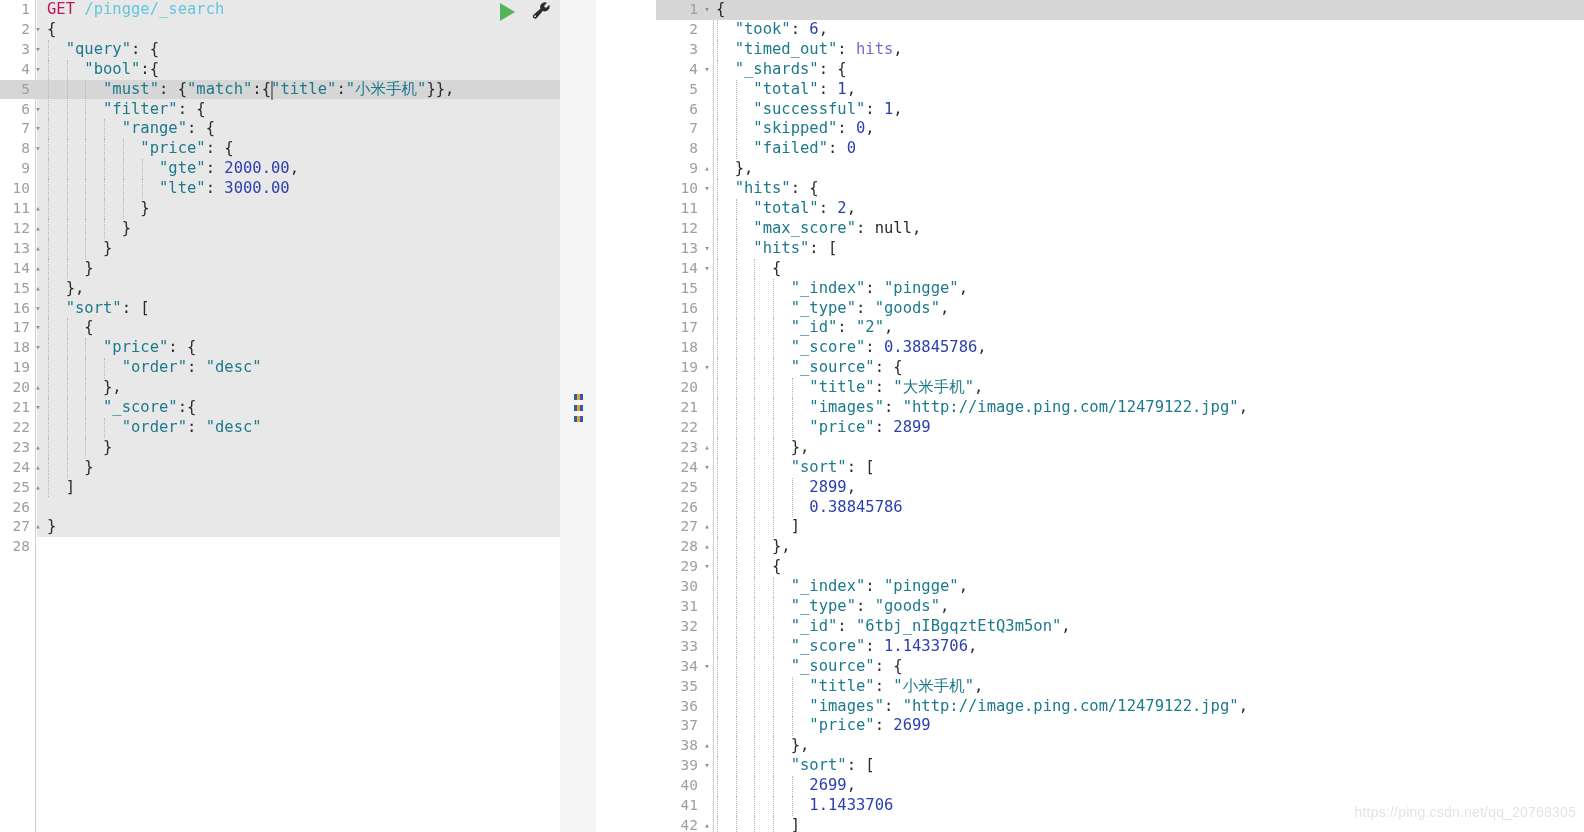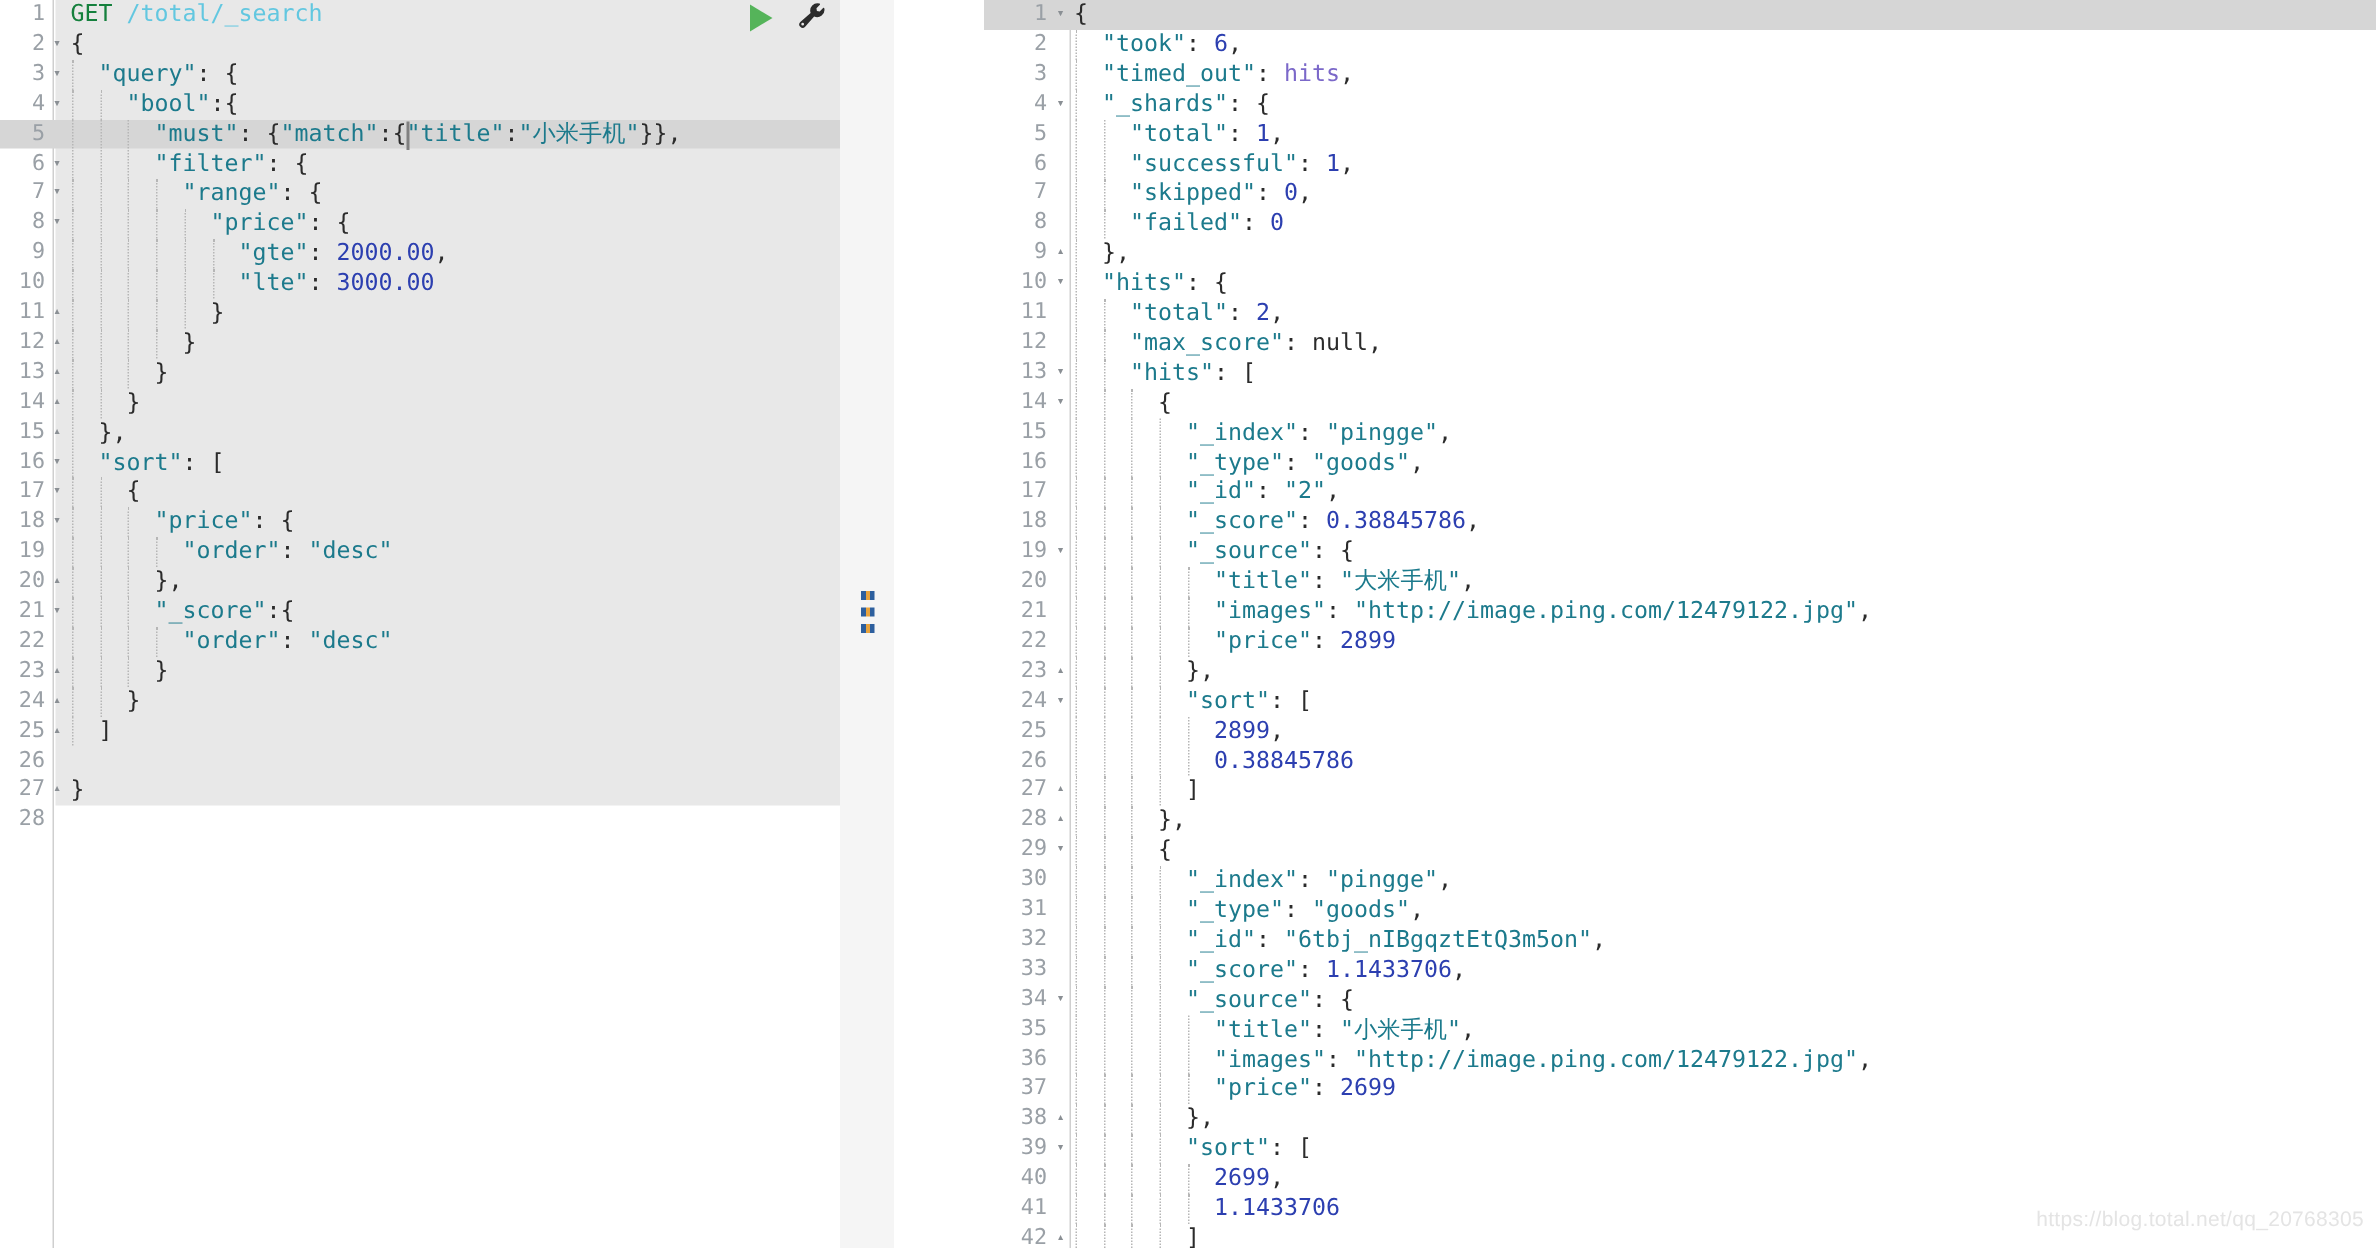--- a/index.html
+++ b/index.html
@@ -92,21 +92,21 @@
   }
 
   
   .iguide {
     position: absolute;
     width: 1px;
     border-left: 1px dotted #b6b6b6;
   }
 
   
-  .k-method { color: #15803d; }
+  .k-method { color: #be185d; }
   .k-url    { color: #62c7e0; }
   .k-key    { color: #1c7a8c; }
   .k-str    { color: #1c7a8c; }
   .k-num    { color: #2c3fb0; }
   .k-kw     { color: #7b68c9; }
   .k-null   { color: #2b2b2b; }
   .k-punc   { color: #2b2b2b; }
 
   
   .toolbar {
@@ -163,21 +163,21 @@
 </head>
 <body>
 
 <div class="console">
 
   <div class="pane pane-left">
     <div class="code-bg" id="left-code-bg" style="top: 0px; height: 537.3px; width: 523px;"></div>
     <div class="gutter-bg"></div>
     <div class="active-line" style="top: 79.6px; left: 0px; width: 100%; position: absolute; z-index: 0;"></div>
       <div class="code-layer" id="left-lines">
-        <div class="row" style="top: 0px; position: absolute; left: 0px; width: 100%;"><span class="ln">1</span><span class="txt"><span class="k-method">GET</span> <span class="k-url">/total/_search</span></span></div>
+        <div class="row" style="top: 0px; position: absolute; left: 0px; width: 100%;"><span class="ln">1</span><span class="txt"><span class="k-method">GET</span> <span class="k-url">/pingge/_search</span></span></div>
         <div class="row" style="top: 19.9px; position: absolute; left: 0px; width: 100%;"><span class="ln">2</span><span class="fold">▾</span><span class="txt"><span class="k-punc">{</span></span></div>
         <div class="row" style="top: 39.8px; position: absolute; left: 0px; width: 100%;"><span class="ln">3</span><span class="fold">▾</span><span class="txt">  <span class="k-key">"query"</span><span class="k-punc">:</span><span class="k-punc"> </span><span class="k-punc">{</span></span><span class="iguide" style="left: 48px; top: 0px; height: 19.9px;"></span></div>
         <div class="row" style="top: 59.7px; position: absolute; left: 0px; width: 100%;"><span class="ln">4</span><span class="fold">▾</span><span class="txt">    <span class="k-key">"bool"</span><span class="k-punc">:</span><span class="k-punc">{</span></span><span class="iguide" style="left: 48px; top: 0px; height: 19.9px;"></span><span class="iguide" style="left: 66.7px; top: 0px; height: 19.9px;"></span></div>
         <div class="row" style="top: 79.6px; position: absolute; left: 0px; width: 100%;"><span class="ln">5</span><span class="txt">      <span class="k-key">"must"</span><span class="k-punc">:</span><span class="k-punc"> </span><span class="k-punc">{</span><span class="k-key">"match"</span><span class="k-punc">:</span><span class="k-punc">{</span><span class="k-key">"title"</span><span class="k-punc">:</span><span class="k-str">"小米手机"</span><span class="k-punc">}</span><span class="k-punc">}</span><span class="k-punc">,</span></span><span class="iguide" style="left: 48px; top: 0px; height: 19.9px;"></span><span class="iguide" style="left: 66.7px; top: 0px; height: 19.9px;"></span><span class="iguide" style="left: 85.4px; top: 0px; height: 19.9px;"></span></div>
         <div class="row" style="top: 99.5px; position: absolute; left: 0px; width: 100%;"><span class="ln">6</span><span class="fold">▾</span><span class="txt">      <span class="k-key">"filter"</span><span class="k-punc">:</span><span class="k-punc"> </span><span class="k-punc">{</span></span><span class="iguide" style="left: 48px; top: 0px; height: 19.9px;"></span><span class="iguide" style="left: 66.7px; top: 0px; height: 19.9px;"></span><span class="iguide" style="left: 85.4px; top: 0px; height: 19.9px;"></span></div>
         <div class="row" style="top: 119.4px; position: absolute; left: 0px; width: 100%;"><span class="ln">7</span><span class="fold">▾</span><span class="txt">        <span class="k-key">"range"</span><span class="k-punc">:</span><span class="k-punc"> </span><span class="k-punc">{</span></span><span class="iguide" style="left: 48px; top: 0px; height: 19.9px;"></span><span class="iguide" style="left: 66.7px; top: 0px; height: 19.9px;"></span><span class="iguide" style="left: 85.4px; top: 0px; height: 19.9px;"></span><span class="iguide" style="left: 104.1px; top: 0px; height: 19.9px;"></span></div>
         <div class="row" style="top: 139.3px; position: absolute; left: 0px; width: 100%;"><span class="ln">8</span><span class="fold">▾</span><span class="txt">          <span class="k-key">"price"</span><span class="k-punc">:</span><span class="k-punc"> </span><span class="k-punc">{</span></span><span class="iguide" style="left: 48px; top: 0px; height: 19.9px;"></span><span class="iguide" style="left: 66.7px; top: 0px; height: 19.9px;"></span><span class="iguide" style="left: 85.4px; top: 0px; height: 19.9px;"></span><span class="iguide" style="left: 104.1px; top: 0px; height: 19.9px;"></span><span class="iguide" style="left: 122.8px; top: 0px; height: 19.9px;"></span></div>
         <div class="row" style="top: 159.2px; position: absolute; left: 0px; width: 100%;"><span class="ln">9</span><span class="txt">            <span class="k-key">"gte"</span><span class="k-punc">:</span><span class="k-punc"> </span><span class="k-num">2000.00</span><span class="k-punc">,</span></span><span class="iguide" style="left: 48px; top: 0px; height: 19.9px;"></span><span class="iguide" style="left: 66.7px; top: 0px; height: 19.9px;"></span><span class="iguide" style="left: 85.4px; top: 0px; height: 19.9px;"></span><span class="iguide" style="left: 104.1px; top: 0px; height: 19.9px;"></span><span class="iguide" style="left: 122.8px; top: 0px; height: 19.9px;"></span><span class="iguide" style="left: 141.5px; top: 0px; height: 19.9px;"></span></div>
         <div class="row" style="top: 179.1px; position: absolute; left: 0px; width: 100%;"><span class="ln">10</span><span class="txt">            <span class="k-key">"lte"</span><span class="k-punc">:</span><span class="k-punc"> </span><span class="k-num">3000.00</span></span><span class="iguide" style="left: 48px; top: 0px; height: 19.9px;"></span><span class="iguide" style="left: 66.7px; top: 0px; height: 19.9px;"></span><span class="iguide" style="left: 85.4px; top: 0px; height: 19.9px;"></span><span class="iguide" style="left: 104.1px; top: 0px; height: 19.9px;"></span><span class="iguide" style="left: 122.8px; top: 0px; height: 19.9px;"></span><span class="iguide" style="left: 141.5px; top: 0px; height: 19.9px;"></span></div>
         <div class="row" style="top: 199px; position: absolute; left: 0px; width: 100%;"><span class="ln">11</span><span class="fold">▴</span><span class="txt">          <span class="k-punc">}</span></span><span class="iguide" style="left: 48px; top: 0px; height: 19.9px;"></span><span class="iguide" style="left: 66.7px; top: 0px; height: 19.9px;"></span><span class="iguide" style="left: 85.4px; top: 0px; height: 19.9px;"></span><span class="iguide" style="left: 104.1px; top: 0px; height: 19.9px;"></span><span class="iguide" style="left: 122.8px; top: 0px; height: 19.9px;"></span></div>
@@ -260,14 +260,14 @@
         <div class="row" style="top: 696.5px; position: absolute; left: 0px; width: 100%;"><span class="ln">36</span><span class="txt">          <span class="k-key">"images"</span><span class="k-punc">:</span><span class="k-punc"> </span><span class="k-str">"http://image.ping.com/12479122.jpg"</span><span class="k-punc">,</span></span><span class="iguide" style="left: 61px; top: 0px; height: 19.9px;"></span><span class="iguide" style="left: 79.7px; top: 0px; height: 19.9px;"></span><span class="iguide" style="left: 98.4px; top: 0px; height: 19.9px;"></span><span class="iguide" style="left: 117.1px; top: 0px; height: 19.9px;"></span><span class="iguide" style="left: 135.8px; top: 0px; height: 19.9px;"></span></div>
         <div class="row" style="top: 716.4px; position: absolute; left: 0px; width: 100%;"><span class="ln">37</span><span class="txt">          <span class="k-key">"price"</span><span class="k-punc">:</span><span class="k-punc"> </span><span class="k-num">2699</span></span><span class="iguide" style="left: 61px; top: 0px; height: 19.9px;"></span><span class="iguide" style="left: 79.7px; top: 0px; height: 19.9px;"></span><span class="iguide" style="left: 98.4px; top: 0px; height: 19.9px;"></span><span class="iguide" style="left: 117.1px; top: 0px; height: 19.9px;"></span><span class="iguide" style="left: 135.8px; top: 0px; height: 19.9px;"></span></div>
         <div class="row" style="top: 736.3px; position: absolute; left: 0px; width: 100%;"><span class="ln">38</span><span class="fold">▴</span><span class="txt">        <span class="k-punc">}</span><span class="k-punc">,</span></span><span class="iguide" style="left: 61px; top: 0px; height: 19.9px;"></span><span class="iguide" style="left: 79.7px; top: 0px; height: 19.9px;"></span><span class="iguide" style="left: 98.4px; top: 0px; height: 19.9px;"></span><span class="iguide" style="left: 117.1px; top: 0px; height: 19.9px;"></span></div>
         <div class="row" style="top: 756.2px; position: absolute; left: 0px; width: 100%;"><span class="ln">39</span><span class="fold">▾</span><span class="txt">        <span class="k-key">"sort"</span><span class="k-punc">:</span><span class="k-punc"> </span><span class="k-punc">[</span></span><span class="iguide" style="left: 61px; top: 0px; height: 19.9px;"></span><span class="iguide" style="left: 79.7px; top: 0px; height: 19.9px;"></span><span class="iguide" style="left: 98.4px; top: 0px; height: 19.9px;"></span><span class="iguide" style="left: 117.1px; top: 0px; height: 19.9px;"></span></div>
         <div class="row" style="top: 776.1px; position: absolute; left: 0px; width: 100%;"><span class="ln">40</span><span class="txt">          <span class="k-num">2699</span><span class="k-punc">,</span></span><span class="iguide" style="left: 61px; top: 0px; height: 19.9px;"></span><span class="iguide" style="left: 79.7px; top: 0px; height: 19.9px;"></span><span class="iguide" style="left: 98.4px; top: 0px; height: 19.9px;"></span><span class="iguide" style="left: 117.1px; top: 0px; height: 19.9px;"></span><span class="iguide" style="left: 135.8px; top: 0px; height: 19.9px;"></span></div>
         <div class="row" style="top: 796px; position: absolute; left: 0px; width: 100%;"><span class="ln">41</span><span class="txt">          <span class="k-num">1.1433706</span></span><span class="iguide" style="left: 61px; top: 0px; height: 19.9px;"></span><span class="iguide" style="left: 79.7px; top: 0px; height: 19.9px;"></span><span class="iguide" style="left: 98.4px; top: 0px; height: 19.9px;"></span><span class="iguide" style="left: 117.1px; top: 0px; height: 19.9px;"></span><span class="iguide" style="left: 135.8px; top: 0px; height: 19.9px;"></span></div>
         <div class="row" style="top: 815.9px; position: absolute; left: 0px; width: 100%;"><span class="ln">42</span><span class="fold">▴</span><span class="txt">        <span class="k-punc">]</span></span><span class="iguide" style="left: 61px; top: 0px; height: 19.9px;"></span><span class="iguide" style="left: 79.7px; top: 0px; height: 19.9px;"></span><span class="iguide" style="left: 98.4px; top: 0px; height: 19.9px;"></span><span class="iguide" style="left: 117.1px; top: 0px; height: 19.9px;"></span></div>
       </div>
   </div>
 
-  <div class="watermark">https://blog.total.net/qq_20768305</div>
+  <div class="watermark">https://ping.csdn.net/qq_20768305</div>
 </div>
 
 </body></html>

